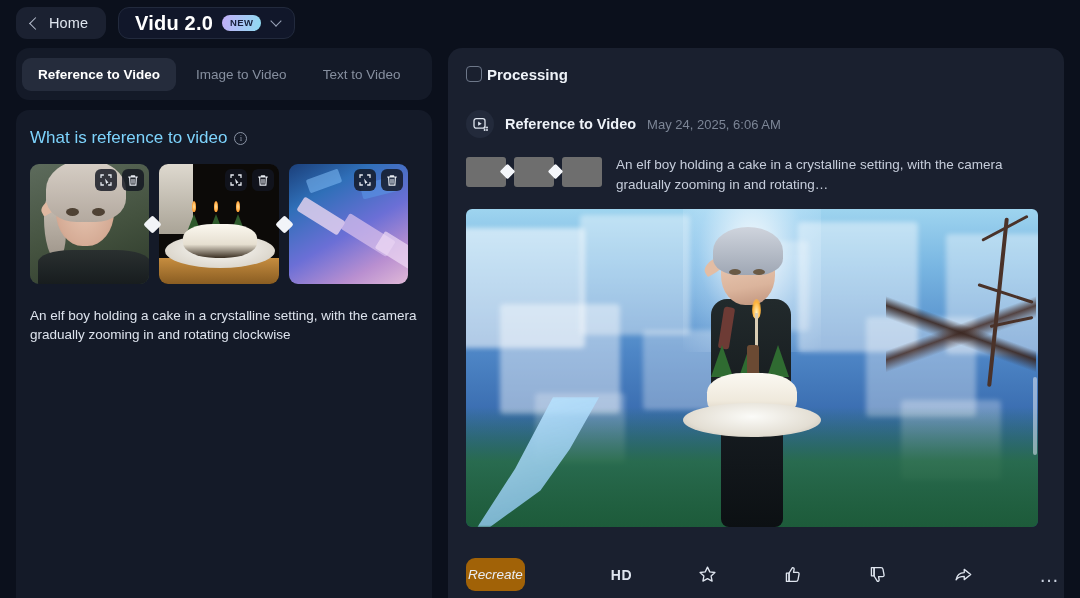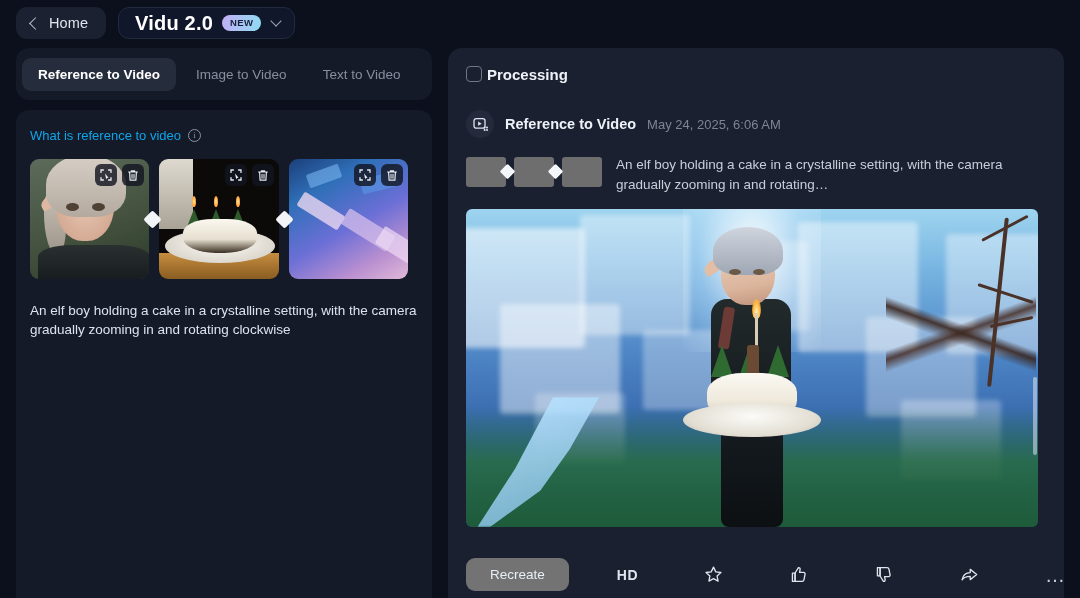--- a/index.html
+++ b/index.html
@@ -52,21 +52,21 @@
     font-size: 13.5px; color: #868f9f; padding: 9px 16px;
     border-radius: 9px; cursor: pointer; white-space: nowrap;
   }
   .tab.active { background: #252c3c; color: #fff; font-weight: bold; }
 
   .panel {
     margin-top: 10px; background: #141a28; border-radius: 13px;
     height: 540px; padding: 18px 14px 0 14px;
   }
   .panel-head { display: flex; align-items: center; gap: 7px; }
-  .panel-head .t { font-size: 13px; color: #0ea5e9; }
+  .panel-head .t { font-size: 17px; color: #7dd3fc; }
   .ico-info {
     width: 13px; height: 13px; border: 1.2px solid #8a93a4; border-radius: 50%;
     font-size: 9px; line-height: 11.5px; text-align: center; color: #8a93a4;
     font-family: "Liberation Serif", serif;
   }
 
   .refrow { display: flex; margin-top: 16px; position: relative; }
   .refcell {
     position: relative; width: 122px; height: 120px;
     background: #1d2434; border-radius: 9px; overflow: hidden;
@@ -307,22 +307,22 @@
   .vid-scroll {
     position: absolute; right: 1px; top: 168px; width: 4px; height: 78px;
     background: rgba(220,228,240,.55); border-radius: 3px;
   }
 
   .bottombar {
     position: absolute; left: 466px; right: 20px; top: 558px;
     display: flex; align-items: center; justify-content: space-between;
   }
   .recreate {
-    background: #737373; border-radius: 9px; padding: 9px 24px;
-    font-size: 13.5px; color: #e9edf4; cursor: pointer;
+    background: #a16207; border-radius: 9px; padding: 9px 2px;
+    font-size: 13.5px; color: #e9edf4; cursor: pointer; font-style: italic;
   }
   .actions { display: flex; align-items: center; gap: 18px; }
   .act { cursor: pointer; display: flex; align-items: center; justify-content: center; padding-left: 48px; }
   .hd { font-size: 14px; font-weight: bold; color: #dfe5ef; letter-spacing: .5px; }
   .dots { font-size: 20px; color: #c9d1df; line-height: 10px; letter-spacing: 1px; }
 </style>
 </head>
 <body>
 
 <div class="app">

